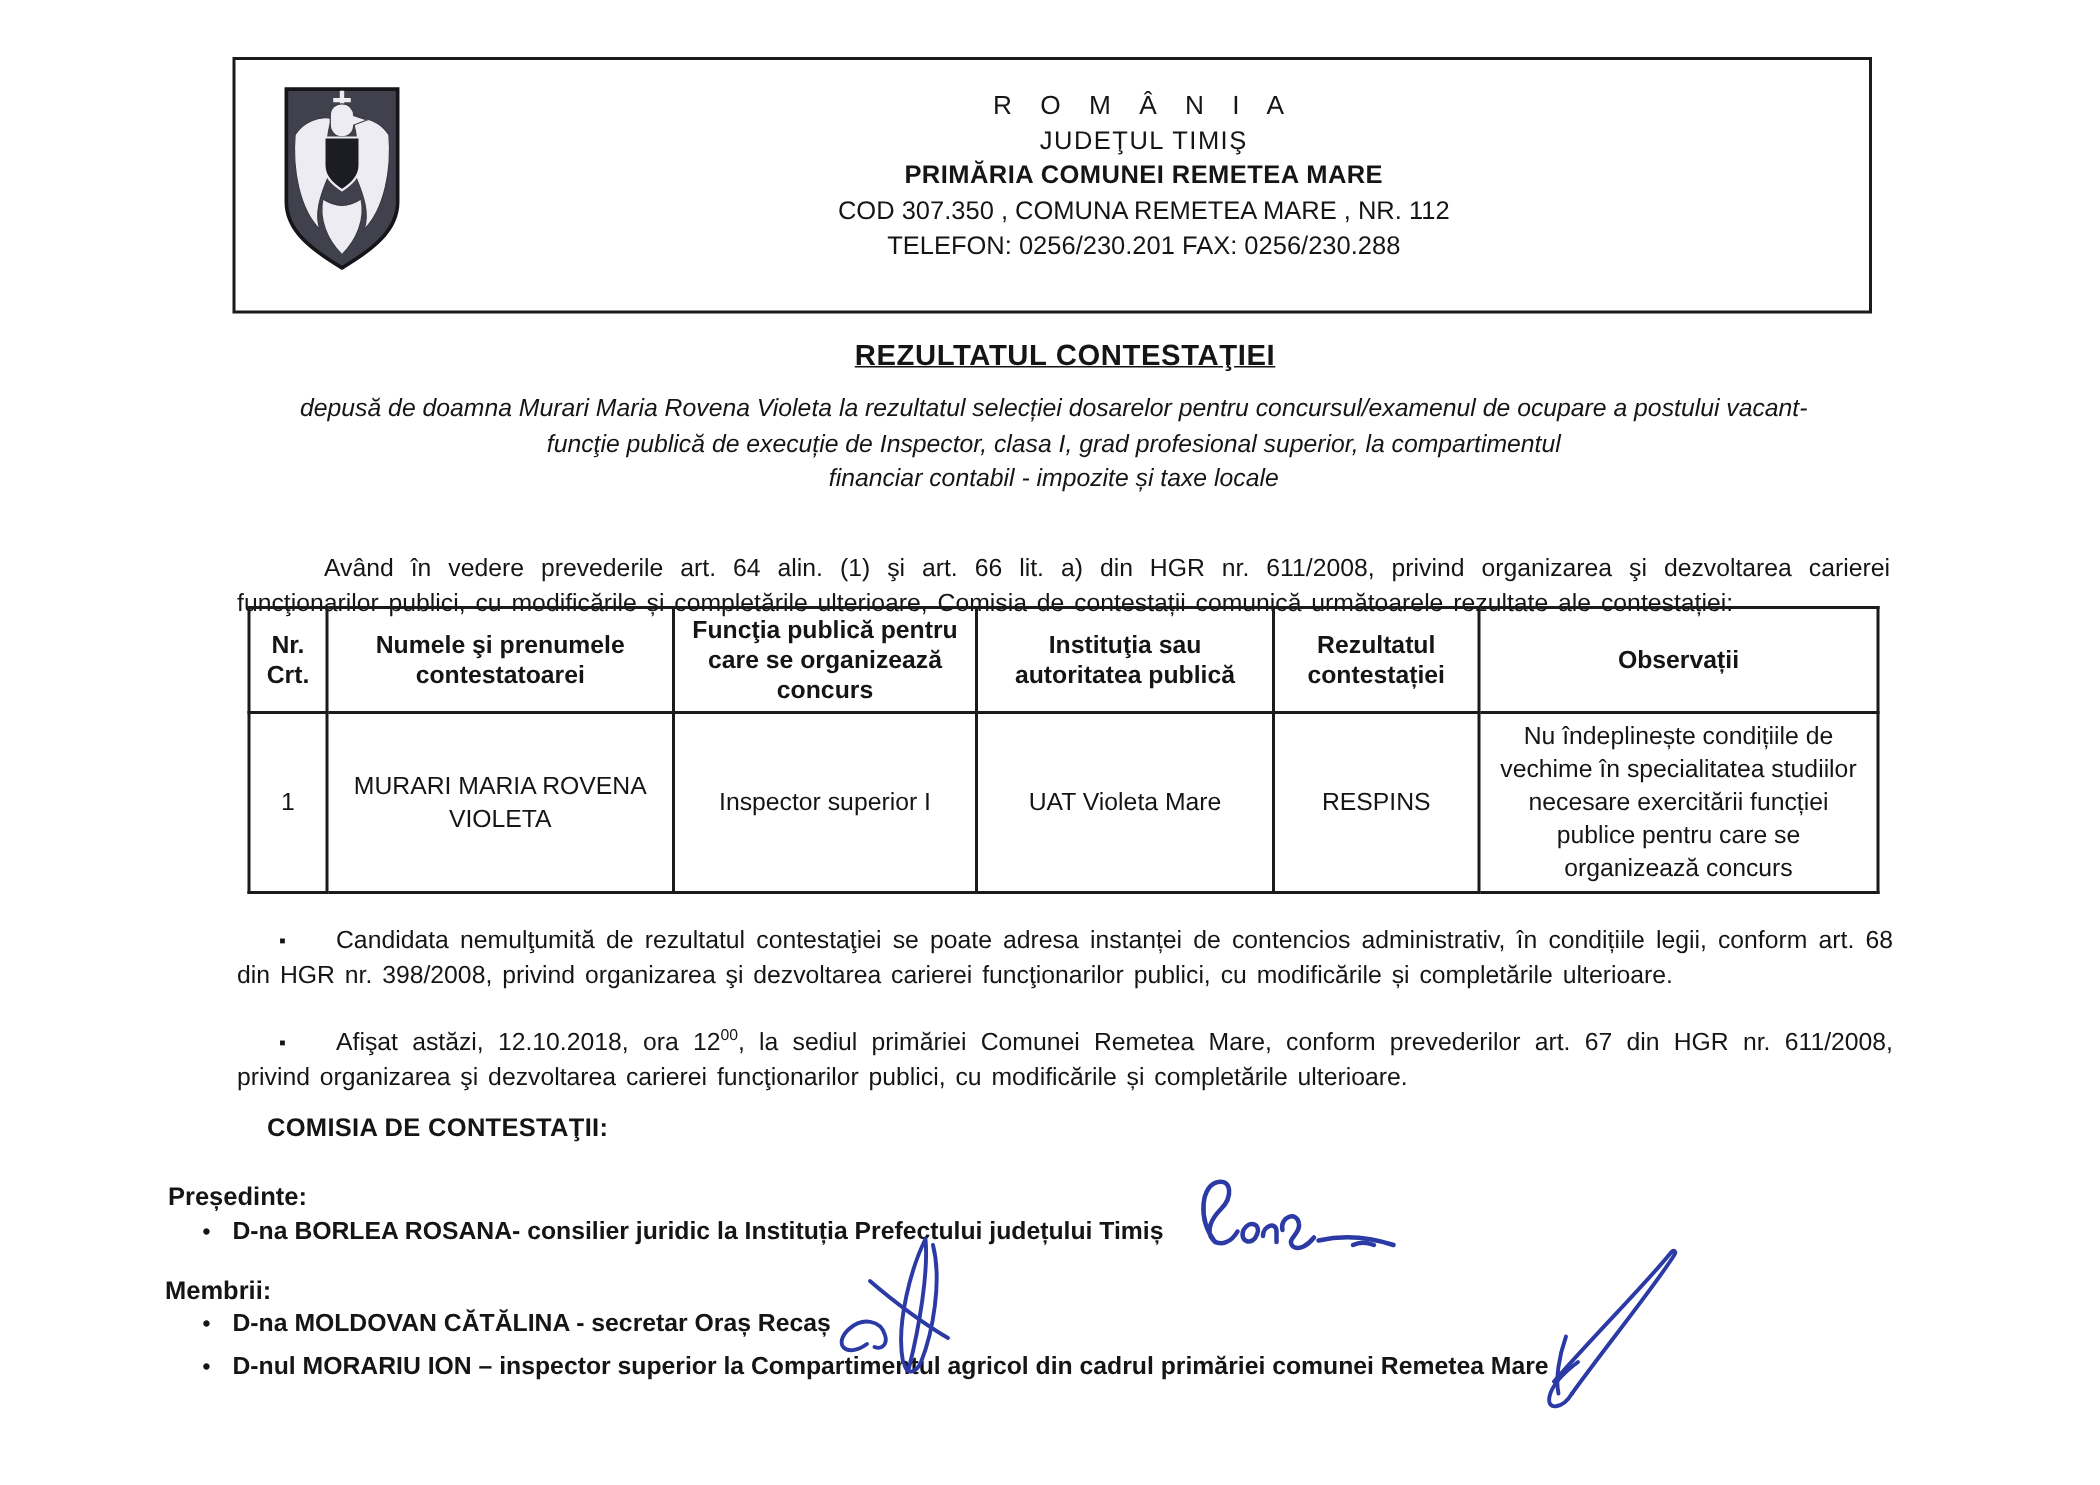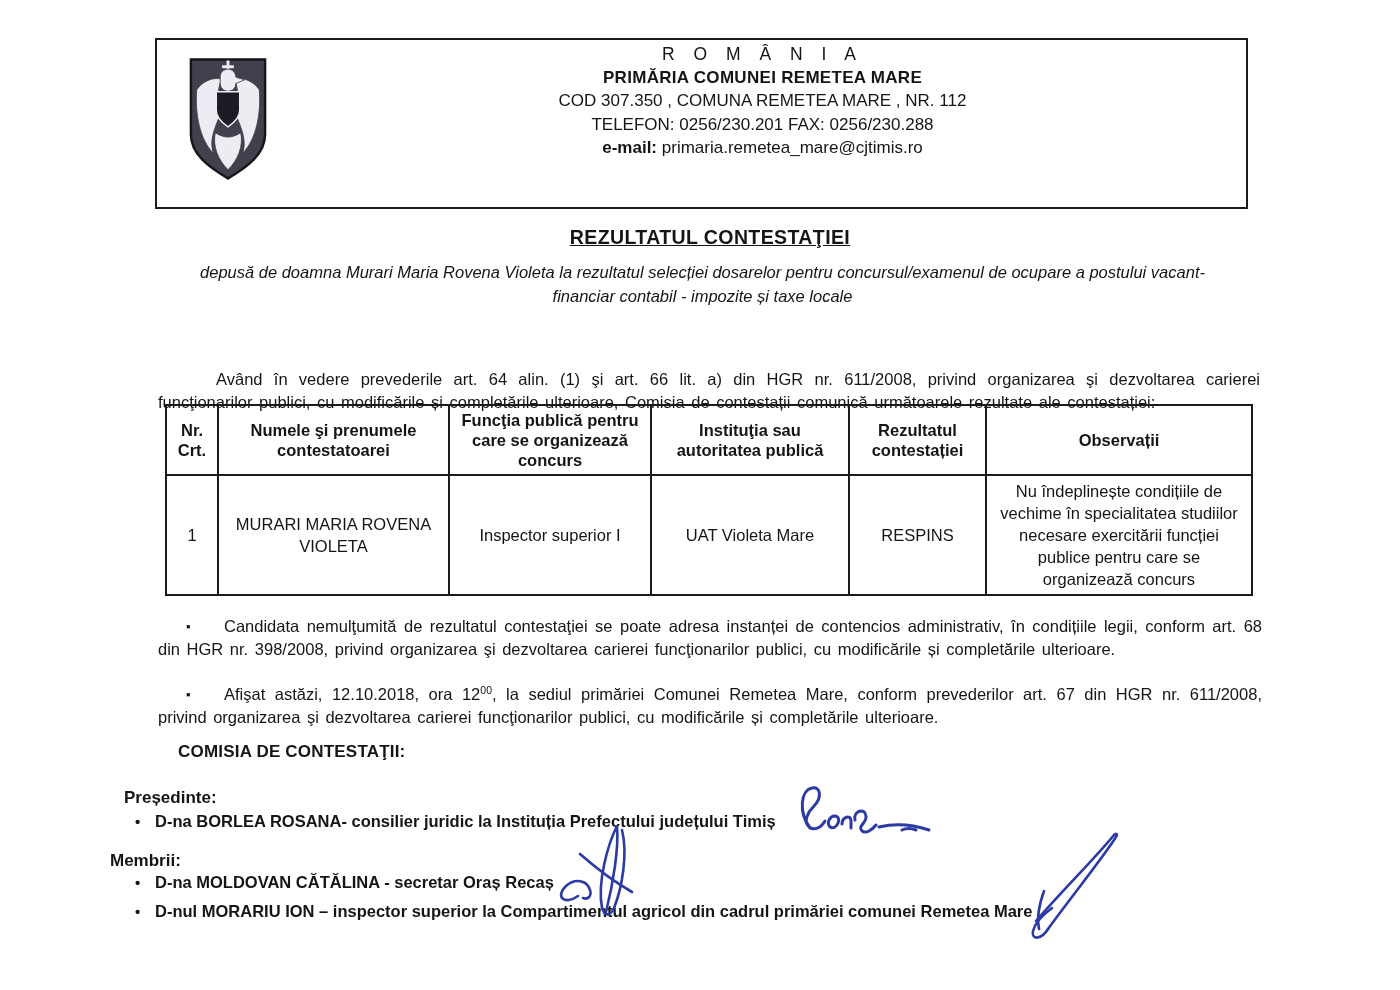--- a/index.html
+++ b/index.html
@@ -16,21 +16,21 @@
   
   .letterhead {
     left:155px; top:38px; width:1089px; height:167px;
     border:2px solid #1b1b1b;
   }
   .emblem { position:absolute; left:30px; top:15px; width:82px; height:128px; }
   .head-text {
     position:absolute; left:130px; right:8px; top:3px;
     text-align:center; font-size:17px; line-height:23.2px;
   }
-  .head-country { letter-spacing:7px; font-size:17.5px; }
+  .head-country { letter-spacing:7px; font-size:17.5px;margin-top:16px; }
   .head-county  { letter-spacing:1px; }
   .head-inst    { font-weight:bold; letter-spacing:0.3px; }
   .head-email b { font-weight:bold; }
 
   
   .doc-title {
     left:0; top:226px; width:1420px; text-align:center;
     font-size:19.5px; font-weight:bold; letter-spacing:0.4px;
     text-decoration:underline;
   }
@@ -64,21 +64,21 @@
     text-indent:28px; word-spacing:2px;
   }
   .bullet-para .sq { display:inline-block; width:38px; text-indent:0; font-size:13px; vertical-align:1px; }
   .bp1 { left:158px; top:598px; width:1104px; }
   .bp2 { left:158px; top:666px; width:1104px; }
   sup.hour { font-size:10.5px; vertical-align:super; line-height:0; }
 
   
   .comisia    { left:178px; top:742px; font-size:17px; font-weight:bold; letter-spacing:0.2px; }
   .role-label { font-size:17px; font-weight:bold; }
-  .pres-label { left:112px; top:788px;margin-left:12px; }
+  .pres-label { left:112px; top:788px; }
   .memb-label { left:110px; top:851px; }
   .li { font-size:16.5px;font-weight:bold; }
   .li .dot { display:inline-block; width:20px; font-size:15px; }
   .li-pres  { left:135px; top:812px; }
   .li-m1    { left:135px; top:873px; }
   .li-m2    { left:135px; top:902px; }
 
   
   .sig { position:absolute; }
   .sig path { fill:none; stroke-linecap:round; stroke-linejoin:round; }
@@ -96,31 +96,32 @@
     <g fill="#ececf2" stroke="#3a3a44" stroke-width="0.8">
       <path d="M10,34 C16,25 27,21 35,23 C31,35 31,49 33,62 C27,76 23,88 27,99 C13,85 8,58 10,34 Z"></path>
       <path d="M74,34 C68,25 57,21 49,23 C53,35 53,49 51,62 C57,76 61,88 57,99 C71,85 76,58 74,34 Z"></path>
       <path d="M42,13 c5,0 8,4 8,8 l9,3 -9,3.5 c0,5 -3.5,8 -8,8 c-4.5,0 -8,-3.5 -8,-8 l0,-6.5 c0,-5 3.5,-8 8,-8 z"></path>
       <path d="M29,78 c9,6 17,6 26,0 c3,14 -3,28 -13,38 c-10,-10 -16,-24 -13,-38 z"></path>
     </g>
     <path d="M30,36 h24 v19 c0,8 -6,13 -12,17 c-6,-4 -12,-9 -12,-17 z" fill="#1c1c24" stroke="#ececf2" stroke-width="1.5"></path>
   </svg>
   <div class="head-text">
     <div class="head-country">R O M Â N I A</div>
+    <div class="head-county">JUDEŢUL TIMIŞ</div>
     <div class="head-inst">PRIMĂRIA COMUNEI REMETEA MARE</div>
     <div class="head-addr">COD 307.350 , COMUNA REMETEA MARE , NR. 112</div>
     <div class="head-phone">TELEFON: 0256/230.201 FAX: 0256/230.288</div>
-    <div class="head-email"><b>e-mail:</b> <span>primaria.remetea_mare@cjtimis.ro</span></div>
   </div>
 </div>
 
 <div class="abs doc-title">REZULTATUL CONTESTAŢIEI</div>
 
 <div class="abs intro">
   <div>depusă de doamna Murari Maria Rovena Violeta la rezultatul selecției dosarelor pentru concursul/examenul de ocupare a postului vacant-</div>
+  <div>funcţie publică de execuție de Inspector, clasa I, grad profesional superior, la compartimentul</div>
   <div>financiar contabil - impozite și taxe locale</div>
 </div>
 
 <p class="abs legal">Având în vedere prevederile art. 64 alin. (1) şi art. 66 lit. a) din HGR nr. 611/2008, privind organizarea şi dezvoltarea carierei funcţionarilor publici, cu modificările și completările ulterioare, Comisia de contestații comunică următoarele rezultate ale contestației:</p>
 
 <div class="abs results">
   <table>
     <colgroup>
       <col style="width:52px">
         <col style="width:231px">

